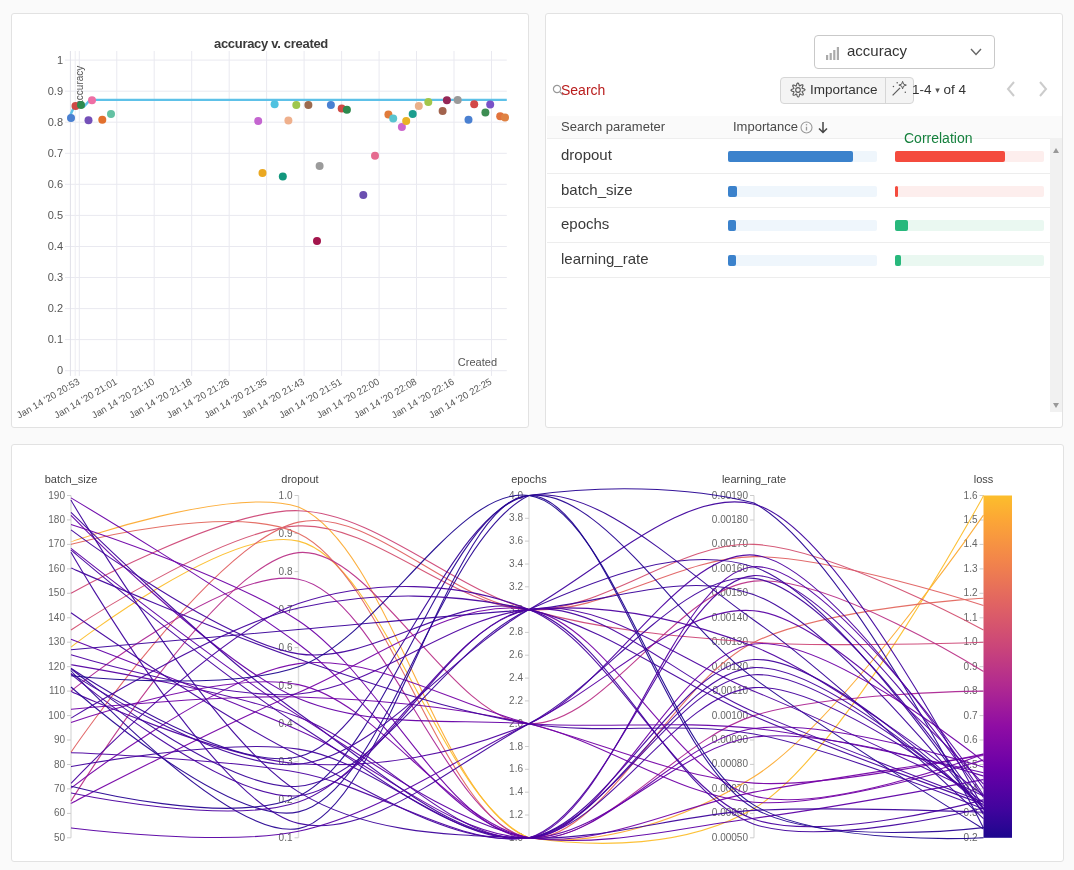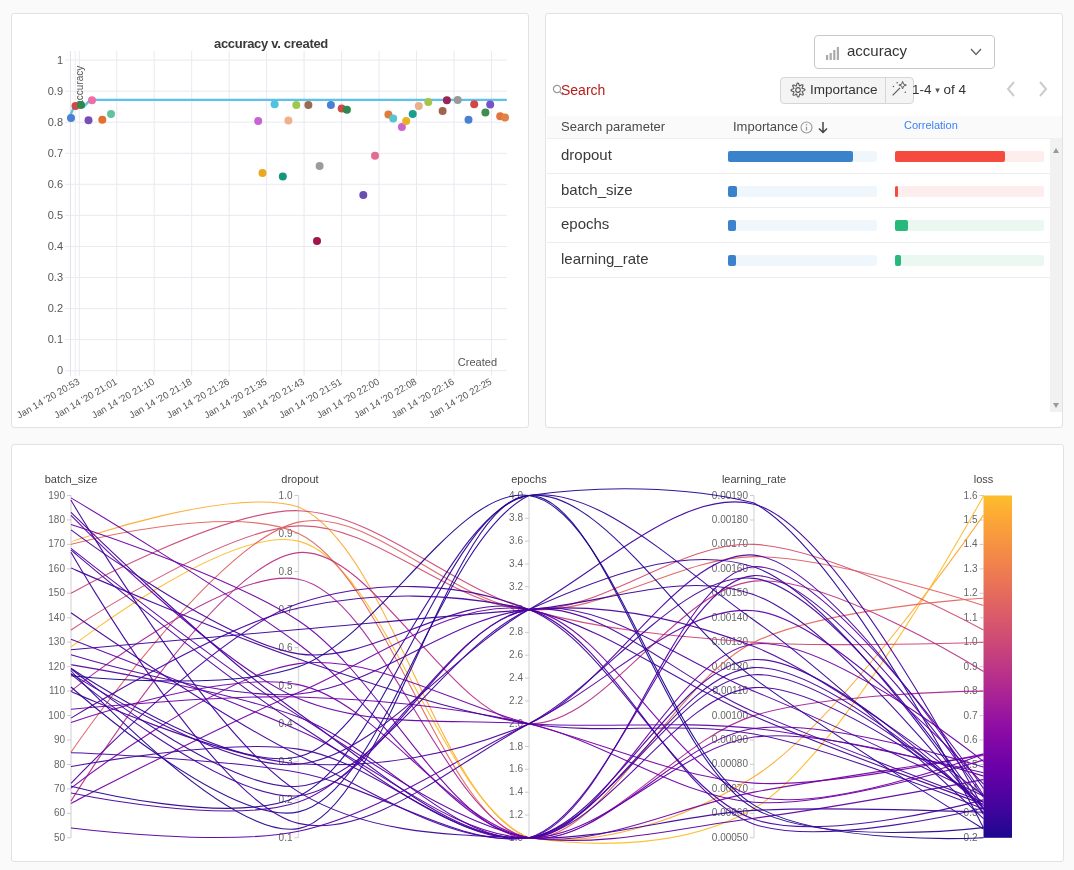--- a/index.html
+++ b/index.html
@@ -141,21 +141,21 @@
 <div style="position:absolute;left:15px;top:105px;font-size:13px;color:#4a4a4a">Search parameter</div>
 <div style="position:absolute;left:187px;top:105px;font-size:13px;color:#4a4a4a">Importance</div>
 <svg width="13" height="13" style="position:absolute;left:254px;top:107px" viewBox="0 0 13 13">
       <circle cx="6.5" cy="6.5" r="5.5" fill="none" stroke="#999" stroke-width="1.1"></circle>
       <line x1="6.5" y1="5.8" x2="6.5" y2="9.5" stroke="#999" stroke-width="1.3"></line>
       <circle cx="6.5" cy="3.8" r="0.8" fill="#999"></circle>
     </svg>
 <svg width="12" height="13" style="position:absolute;left:271px;top:107px" viewBox="0 0 12 13">
       <path d="M6 1 V11 M2 7.5 L6 11.5 L10 7.5" fill="none" stroke="#444" stroke-width="1.5"></path>
     </svg>
-<div style="position:absolute;left:358px;top:105px;font-size:11px;color:#3b82f6">Correlation</div>
+<div style="position:absolute;left:358px;top:116px;font-size:14px;color:#15803d">Correlation</div>
 <div style="position:absolute;left:1px;top:158.7px;width:503px;height:1px;background:#ededed"></div>
 <div style="position:absolute;left:15px;top:132px;font-size:15px;color:#3a3a3a">dropout</div>
 <div style="position:absolute;left:182px;top:136.8px;width:149px;height:11px;background:#eff6fc;border-radius:2px"></div>
 <div style="position:absolute;left:182px;top:136.8px;width:125px;height:11px;background:#3b82cc;border-radius:2px"></div>
 <div style="position:absolute;left:349px;top:136.8px;width:149px;height:11px;background:#fdeeed;border-radius:2px"></div>
 <div style="position:absolute;left:349px;top:136.8px;width:110px;height:11px;background:#f44b3e;border-radius:2px"></div>
 <div style="position:absolute;left:1px;top:193.4px;width:503px;height:1px;background:#ededed"></div>
 <div style="position:absolute;left:15px;top:167px;font-size:15px;color:#3a3a3a">batch_size</div>
 <div style="position:absolute;left:182px;top:171.5px;width:149px;height:11px;background:#eff6fc;border-radius:2px"></div>
 <div style="position:absolute;left:182px;top:171.5px;width:9px;height:11px;background:#3b82cc;border-radius:2px"></div>

